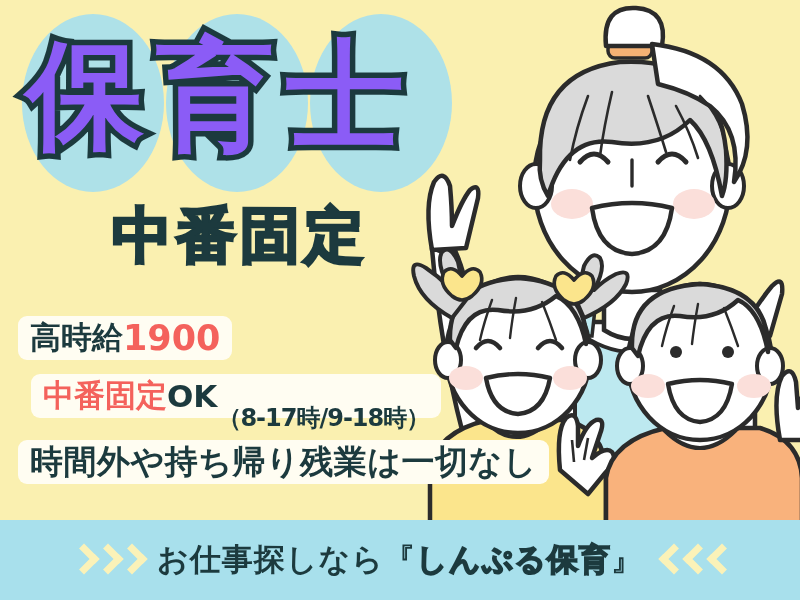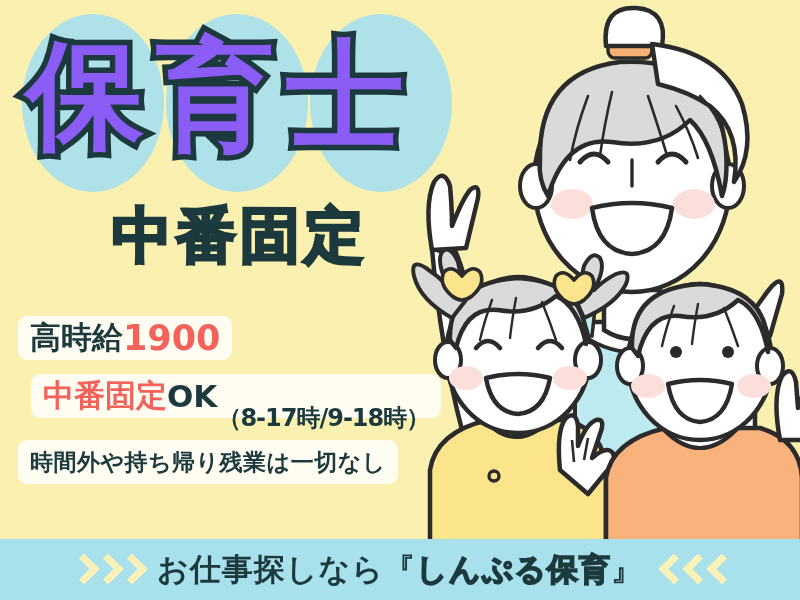--- a/index.html
+++ b/index.html
@@ -63,26 +63,26 @@
     padding:0 12px;
     white-space:nowrap;
     font-weight:700;
     color:#1C3A3E;
   }
   .feat .red { color:#F4625C; }
   .f1 { left:18px; top:316px; font-size:31px; letter-spacing:0px; }
   .f1 .num { font-size:35px; }
   .f2 { left:31px; top:374px; font-size:31px; }
   .f2 .small { font-size:24px; letter-spacing:-1px;margin-top:44px; }
-  .f3 { left:18px; top:440px; font-size:23px; letter-spacing:0.5px;justify-content:center; }
+  .f3 { left:18px; top:440px; font-size:33px; letter-spacing:0.5px;justify-content:center; }
 
   
   .ribbon {
     position:absolute; left:0; bottom:0;
-    width:800px; height:61px;
+    width:800px; height:80px;
     background:#A8E0EC;
     display:flex; align-items:center; justify-content:center;
     gap:18px;
   }
   .chev-group { display:flex; gap:2px; }
   .chev {
     width:22px; height:34px;
     position:relative;
   }
   .chev::before {

